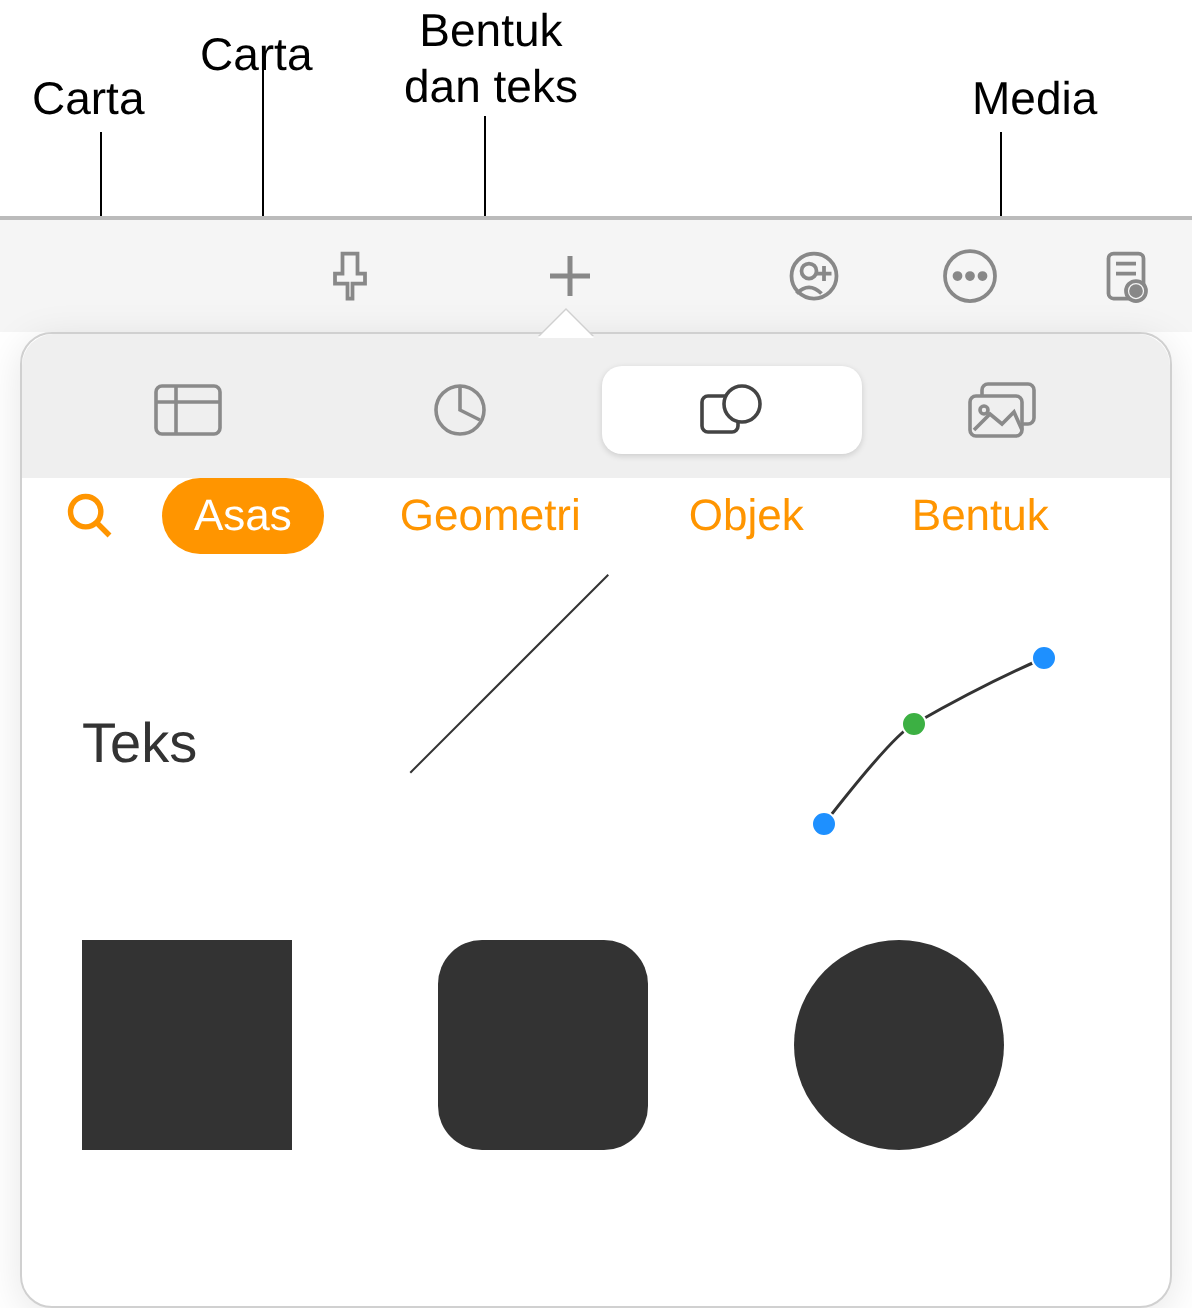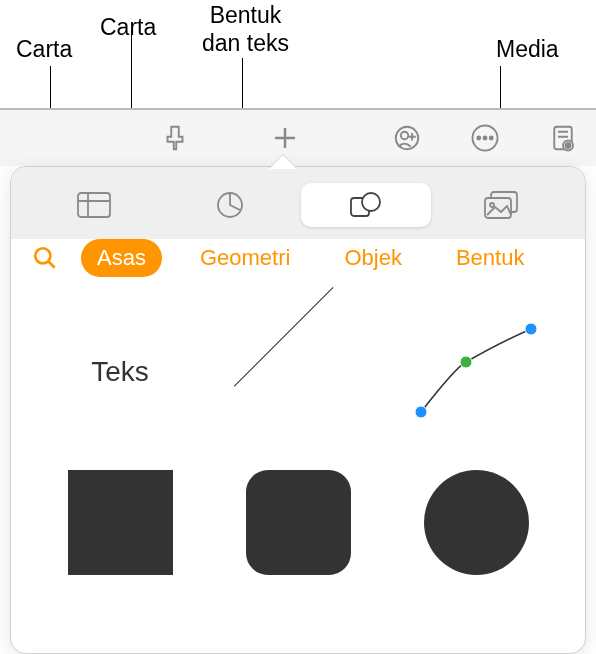--- a/index.html
+++ b/index.html
@@ -125,21 +125,21 @@
     .shapes-grid {
       display: grid;
       grid-template-columns: repeat(3, 1fr);
       gap: 20px;
       padding: 30px 30px 10px 30px;
     }
     .shape-cell {
       height: 130px;
       display: flex;
       align-items: center;
-      justify-content: center;
+      justify-content: flex-start;
     }
     .shape-text {
       font-size: 28px;
       color: #333;
       font-weight: 400;
     }
     .shape-line {
       width: 100px;
       height: 100px;
       position: relative;
@@ -174,21 +174,21 @@
     }
   </style>
 </head>
 <body>
 
 <div class="callouts">
   <div class="callout-label" style="left:16px; top:36px;">Carta</div>
   <div class="callout-label" style="left:100px; top:14px;">Carta</div>
   <div class="callout-label" style="left:202px; top:2px;">Bentuk
 dan teks</div>
-  <div class="callout-label" style="left:496px; top:36px;">Media</div>
+  <div class="callout-label" style="left:486px; top:36px;">Media</div>
 
   <div class="callout-line" style="left:50px; top:66px; height:134px;"></div>
   <div class="callout-line" style="left:131px; top:30px; height:172px;"></div>
   <div class="callout-line" style="left:242px; top:58px; height:70px;"></div>
   <div class="callout-line" style="left:500px; top:66px; height:134px;"></div>
 </div>
 
 <div class="toolbar-top">
   <div style="position:absolute; left:150px;" class="toolbar-icon">
     <svg width="30" height="30" viewBox="0 0 24 24" fill="none" stroke="currentColor" stroke-width="1.5">

